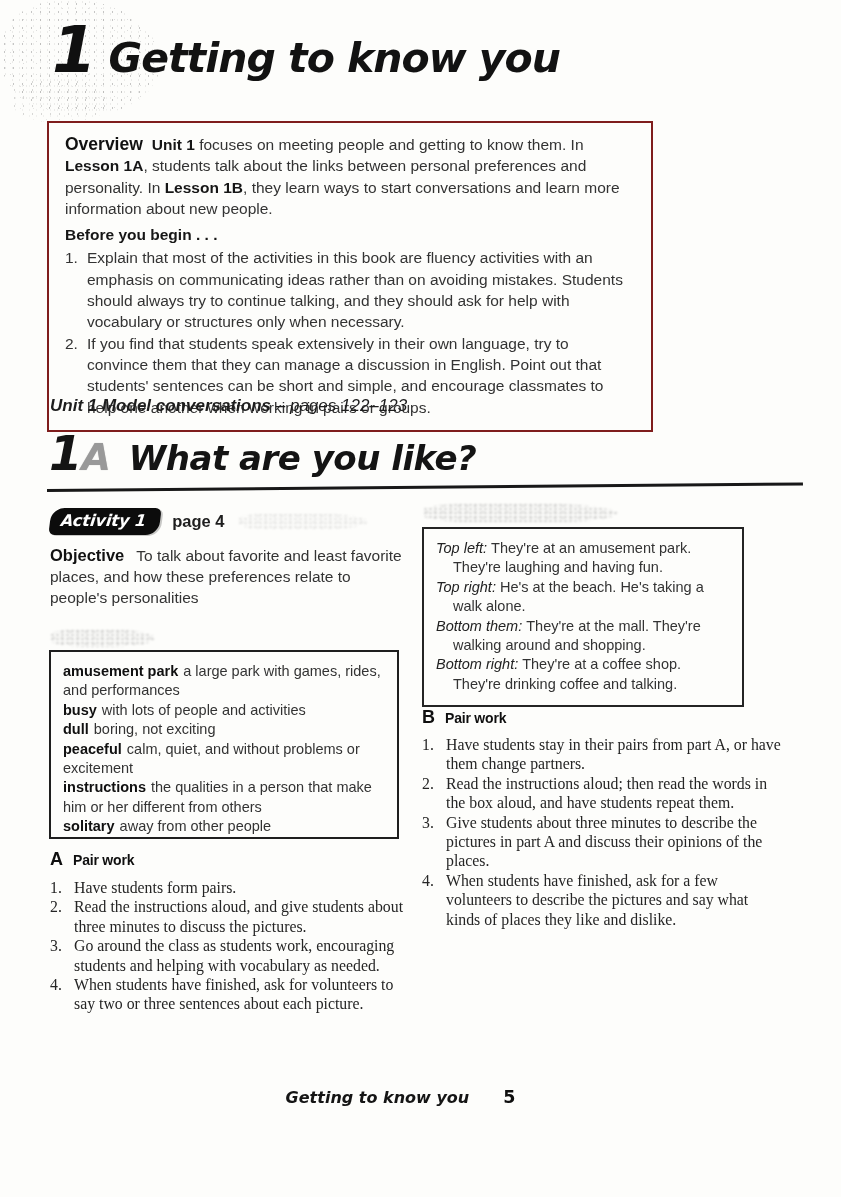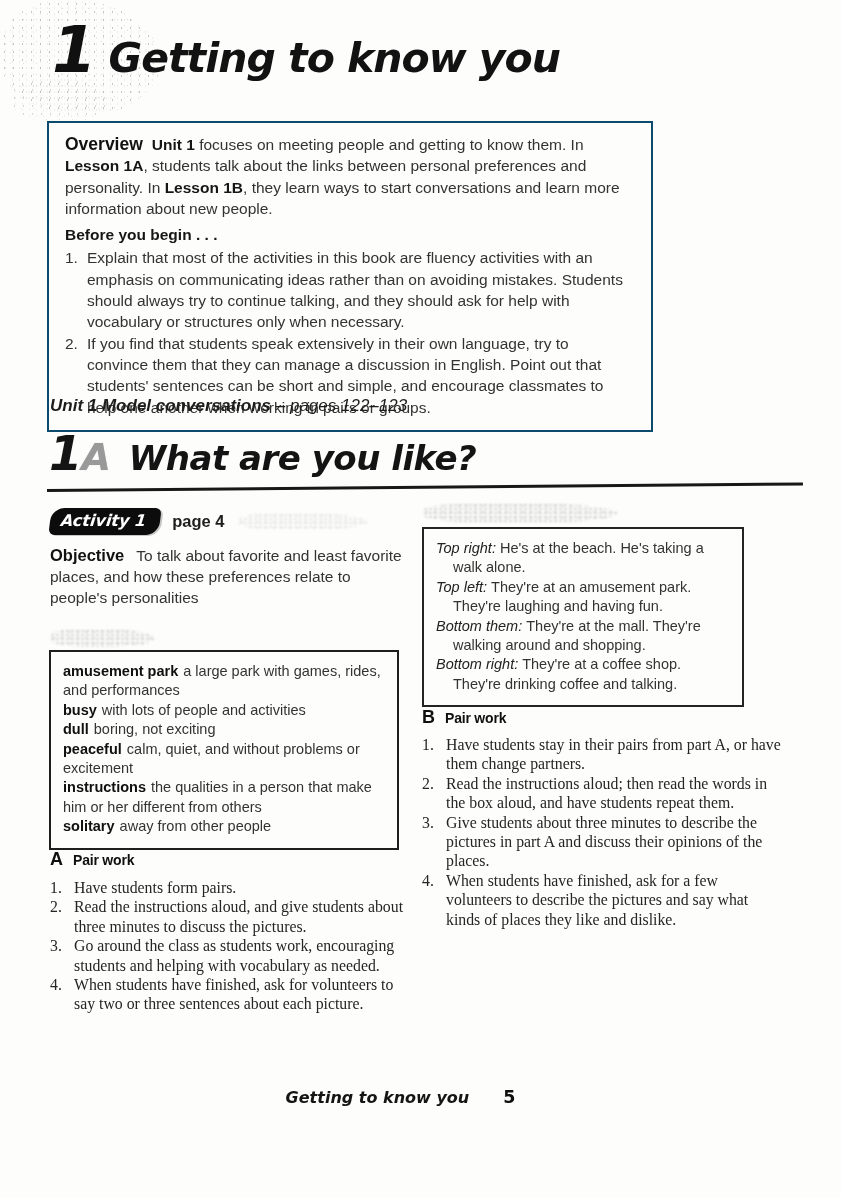--- a/index.html
+++ b/index.html
@@ -45,21 +45,21 @@
   }
   .unit-title {
     font-family:"DejaVu Sans", sans-serif;
     font-style:italic; font-weight:bold;
     font-size:41px; color:#121212; margin-left:14px; letter-spacing:-1px;
   }
 
   
   .overview-box {
     position:absolute; left:47px; top:121px; width:606px;
-    border:2px solid #0c4a6e; background:#fdfdfb;
+    border:2px solid #7f1d1d; background:#fdfdfb;
     padding:11px 18px 12px 16px;
     font-size:15.5px; line-height:21.3px; color:#333;
   }
   .overview-label { font-size:17.5px; font-weight:bold; color:#111; margin-right:9px; }
   .ov-bold { font-weight:bold; color:#161616; }
   .before-heading { font-weight:bold; color:#161616; margin-top:5px; margin-bottom:2px; }
   .step { display:flex; }
   .step-num { width:22px; flex:0 0 22px; }
   .step-text { flex:1; }
 
@@ -100,21 +100,21 @@
   .activity-smudge { position:static; width:130px; height:17px; margin-left:14px; opacity:.35; }
 
   .objective { position:absolute; left:50px; top:545px; width:356px; font-size:15.5px; line-height:21px; color:#333; }
   .objective-label { font-weight:bold; font-size:16.5px; color:#121212; margin-right:12px; }
 
   .smudge-vocab { left:50px; top:629px; width:105px; height:18px; }
 
   .vocab-box {
     position:absolute; left:49px; top:650px; width:350px;
     border:2px solid #1e1e1e; background:#fdfdfb;
-    padding:10px 12px 11px 12px;
+    padding:10px 12px 0 12px;
     font-size:14.5px; line-height:19.4px; color:#333;
   }
   .vocab-item b { color:#101010; margin-right:5px; }
 
   .section-heading { position:absolute; display:flex; align-items:baseline; font-weight:bold; color:#0f0f0f; }
   .section-letter { font-size:18px; margin-right:10px; }
   .section-title { font-size:14px; letter-spacing:-0.2px; }
   .heading-a { left:50px; top:849px; }
   .heading-b { left:422px; top:707px; }
 
@@ -219,22 +219,22 @@
       <span class="step-text">Go around the class as students work, encouraging students and helping with vocabulary as needed.</span>
     </div>
     <div class="step">
       <span class="step-num">4.</span>
       <span class="step-text">When students have finished, ask for volunteers to say two or three sentences about each picture.</span>
     </div>
   </div>
 
   <div class="smudge smudge-answers"></div>
   <div class="answers-box">
+    <div class="answer-item"><i class="answer-label">Top left:</i><span>They're at an amusement park. They're laughing and having fun.</span></div>
     <div class="answer-item"><i class="answer-label">Top right:</i><span>He's at the beach. He's taking a walk alone.</span></div>
-    <div class="answer-item"><i class="answer-label">Top left:</i><span>They're at an amusement park. They're laughing and having fun.</span></div>
     <div class="answer-item"><i class="answer-label">Bottom them:</i><span>They're at the mall. They're walking around and shopping.</span></div>
     <div class="answer-item"><i class="answer-label">Bottom right:</i><span>They're at a coffee shop. They're drinking coffee and talking.</span></div>
   </div>
 
   <div class="section-heading heading-b">
     <span class="section-letter">B</span>
     <span class="section-title">Pair work</span>
   </div>
   <div class="serif-steps steps-b">
     <div class="step">

